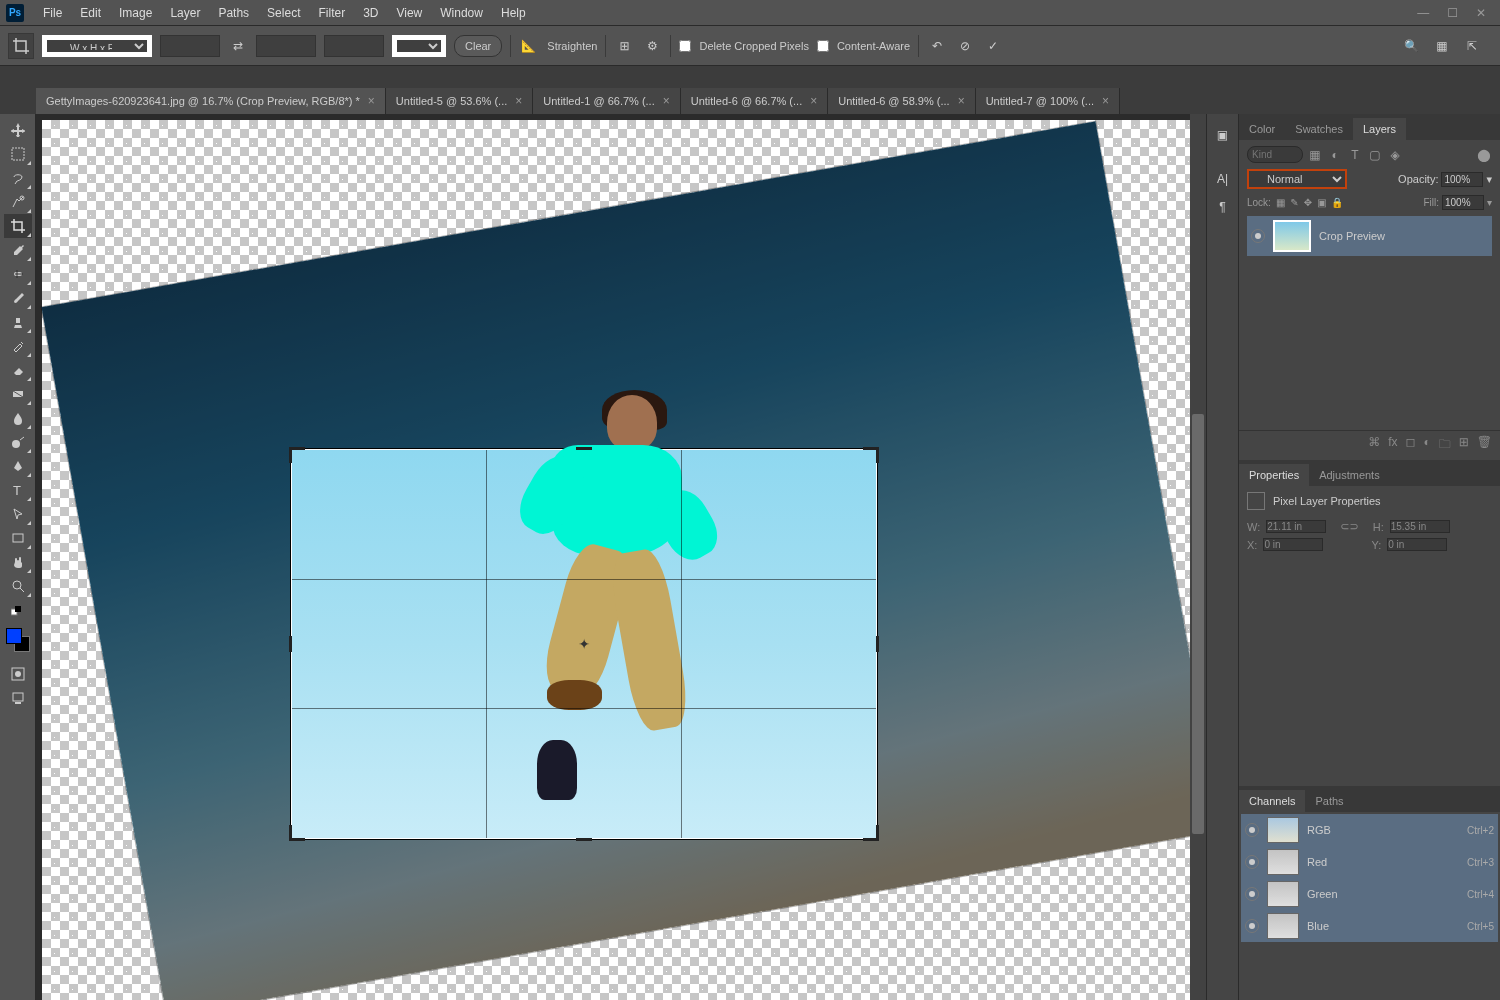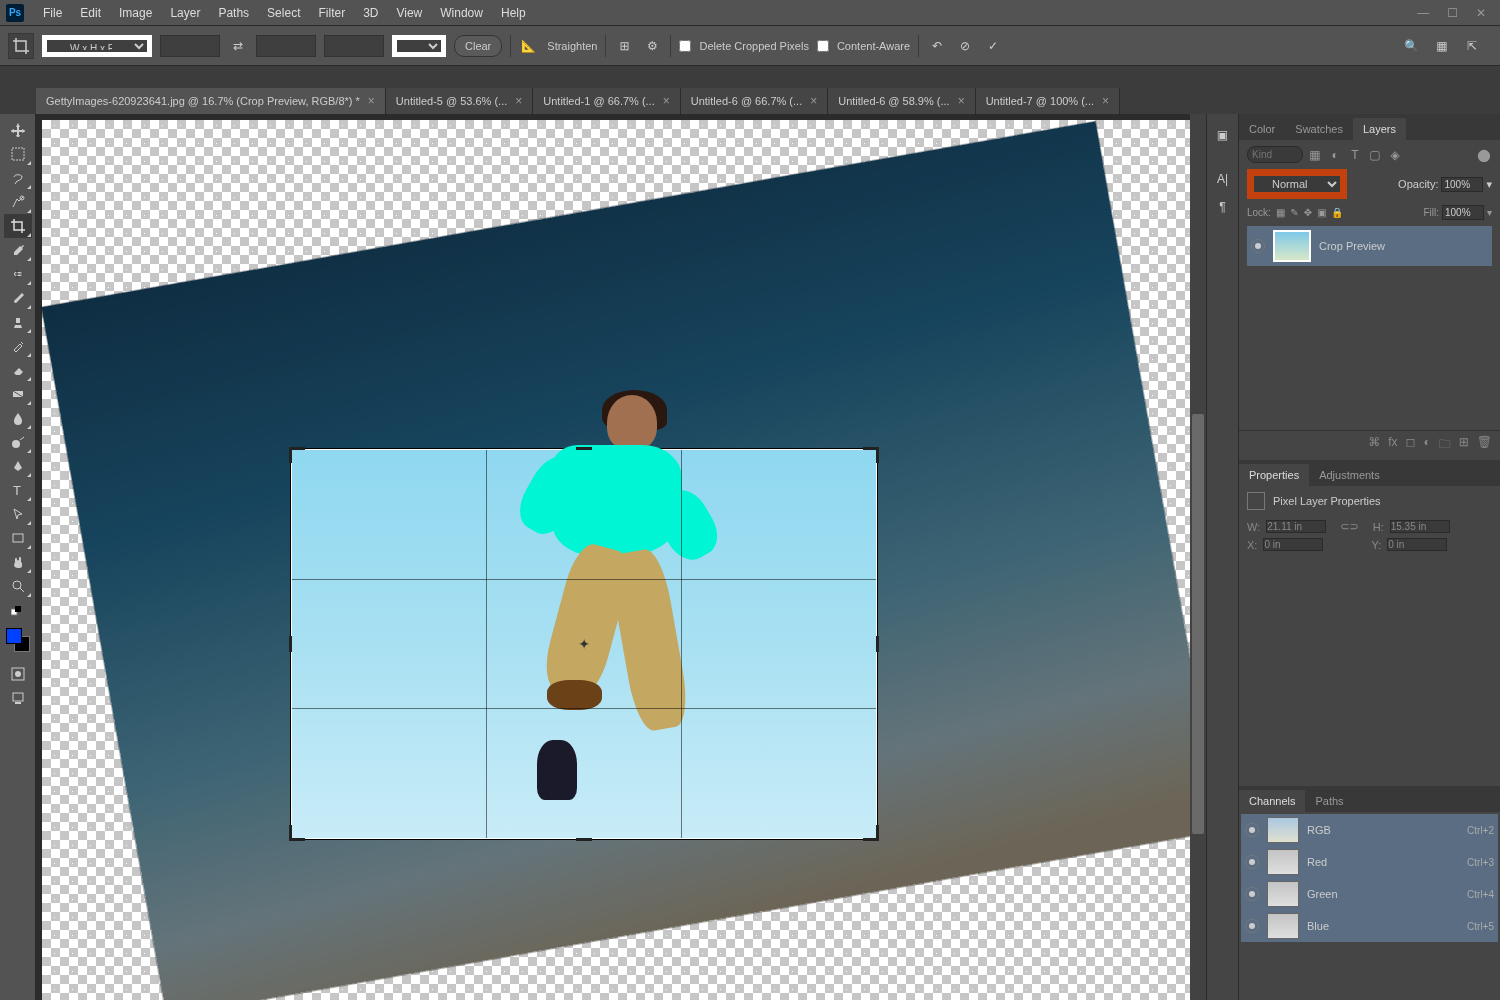--- a/index.html
+++ b/index.html
@@ -55,21 +55,21 @@
 .cp-icon{width:26px;height:26px;display:flex;align-items:center;justify-content:center;color:#ccc;border:1px solid transparent}
 .panels{width:262px;background:#454545;display:flex;flex-direction:column;border-left:1px solid #2a2a2a}
 .panel-tabs{display:flex;background:#383838;height:26px;align-items:flex-end}
 .panel-tab{padding:5px 10px;font-size:11px;color:#999}
 .panel-tab.active{background:#454545;color:#ddd}
 .panel-body{padding:6px 8px;font-size:11px}
 .layer-filter{display:flex;gap:4px;align-items:center;margin-bottom:6px}
 .lf-input{background:#3a3a3a;border:1px solid #2a2a2a;color:#999;font-size:10px;padding:2px 4px;width:56px;border-radius:8px}
 .lf-icon{width:16px;height:16px;display:flex;align-items:center;justify-content:center;color:#999;font-size:12px}
 .layer-row{display:flex;align-items:center;gap:6px}
-.blend-select{background:#3a3a3a;border:7px solid #c2410c;color:#ccc;font-size:11px;padding:1px 14px;width:100px}
+.blend-select{background:#3a3a3a;border:2px solid #c2410c;color:#ccc;font-size:11px;padding:1px 14px;width:100px}
 .opacity-box{display:flex;align-items:center;gap:3px;margin-left:auto}
 .pct-input{background:#3a3a3a;border:1px solid #2a2a2a;color:#ccc;width:42px;font-size:10px;padding:1px 2px}
 .lock-row{display:flex;align-items:center;gap:5px;margin-top:6px;font-size:10px;color:#999}
 .layer-item{display:flex;align-items:center;gap:8px;padding:4px;background:#5a6d82;margin-top:6px}
 .eye{width:14px;height:14px;border:1px solid #777;border-radius:50%;position:relative}
 .eye::after{content:"";position:absolute;top:3px;left:3px;width:6px;height:6px;background:#ccc;border-radius:50%}
 .layer-thumb{width:38px;height:32px;background:linear-gradient(180deg,#7ec8e8,#d8e8c8);border:2px solid #fff}
 .panel-footer{display:flex;gap:8px;justify-content:flex-end;padding:4px 8px;border-top:1px solid #333;color:#888;font-size:12px}
 .prop-row{display:flex;align-items:center;gap:6px;margin:5px 0;color:#888}
 .prop-input{background:#3a3a3a;border:1px solid #2a2a2a;width:60px;font-size:10px;padding:0;color:#888}

